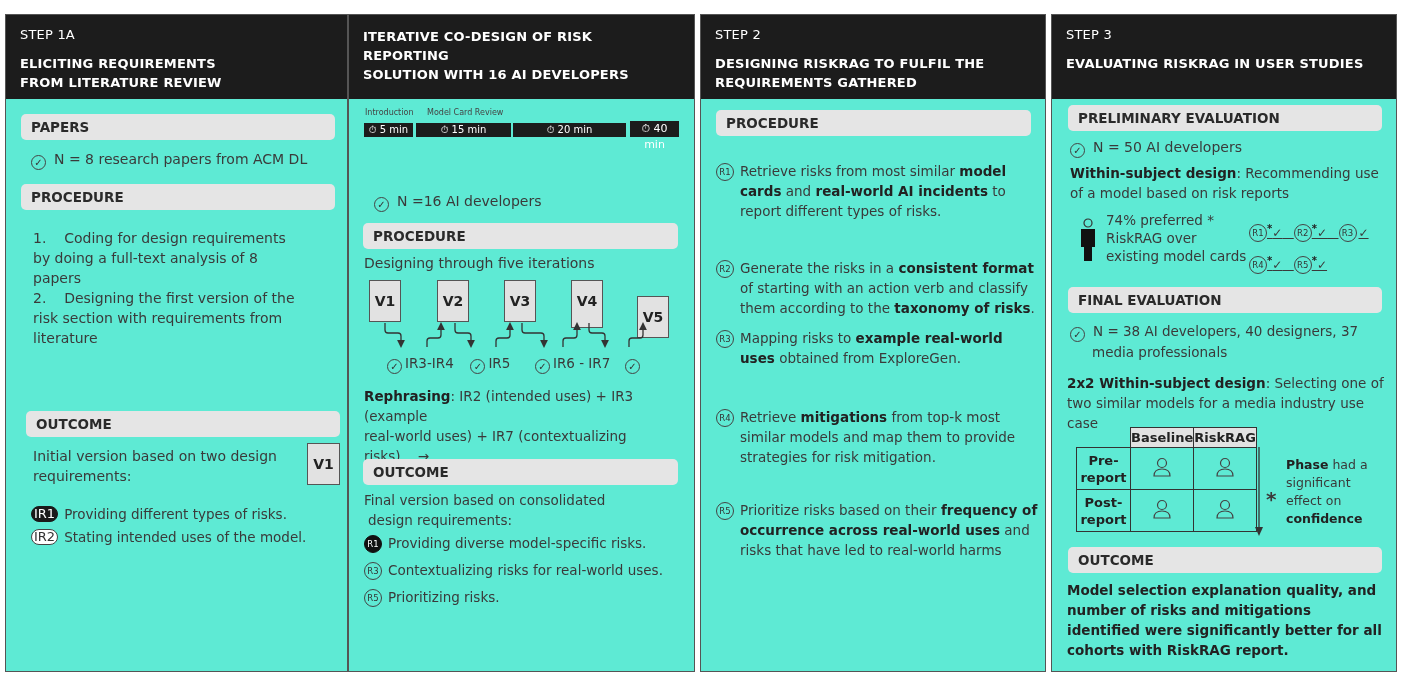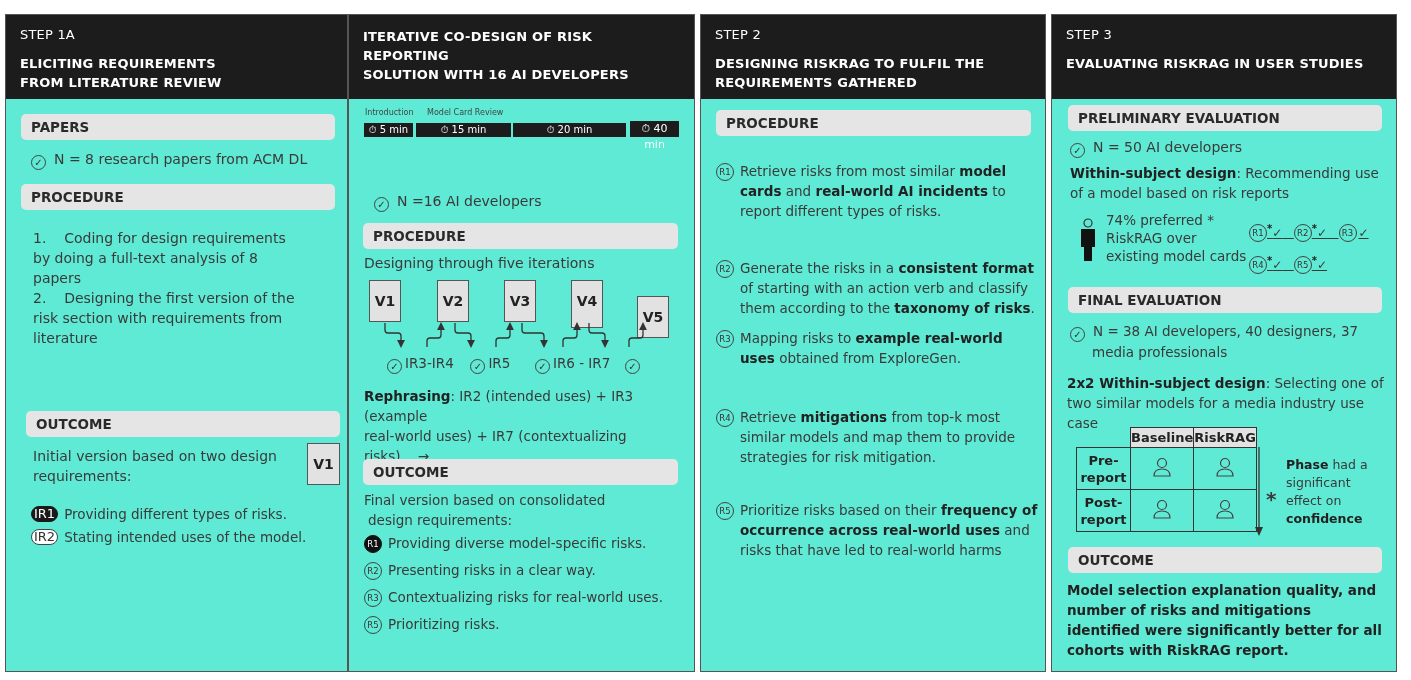--- a/index.html
+++ b/index.html
@@ -137,21 +137,20 @@
     <div>R2 (contextualizing risks for real-world uses)</div>
   </div>
 
   <div class="sec" style="left:14px; top:444px; width:315px;">OUTCOME</div>
   <div class="txt" style="left:15px; top:475px; font-size:13.5px;">
     <div>Final version based on consolidated</div>
     <div style="padding-left:4px;">design requirements:</div>
   </div>
   <div class="txt" style="left:15px; top:515px; font-size:13.5px; line-height:27px;">
     <div><span class="rc rc-fill">R1</span><span>Providing diverse model-specific risks.</span></div>
-    <div><span class="rc">R2</span><span>Presenting risks in a clear way.</span></div>
     <div><span class="rc">R3</span><span>Contextualizing risks for real-world uses.</span></div>
     <div><span class="rc">R5</span><span>Prioritizing risks.</span></div>
   </div>
 </div>
 
 <div class="col" style="left:700px; width:346px;">
   <div class="col-hdr">
     <div class="step-label">STEP 2</div>
     <div class="step-title">
       <div>DESIGNING RISKRAG TO FULFIL THE</div>

